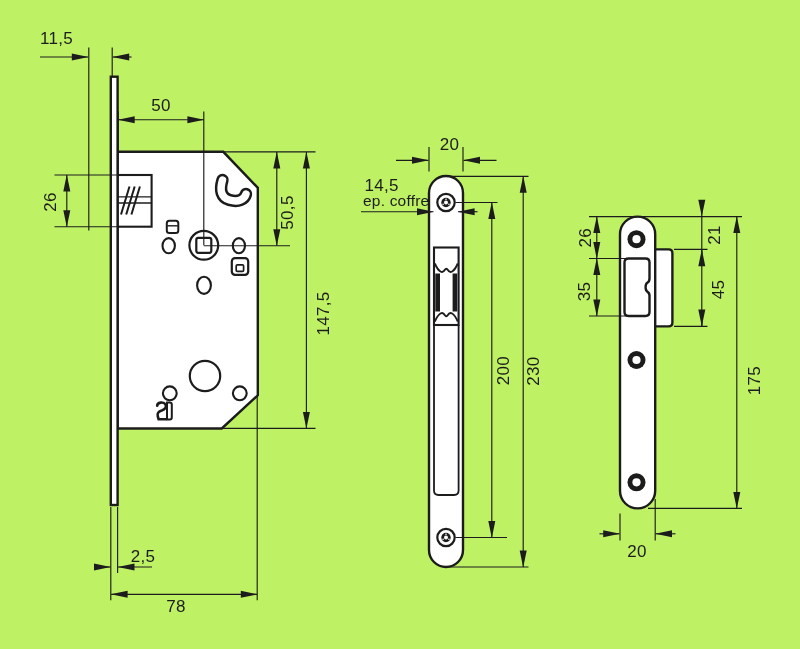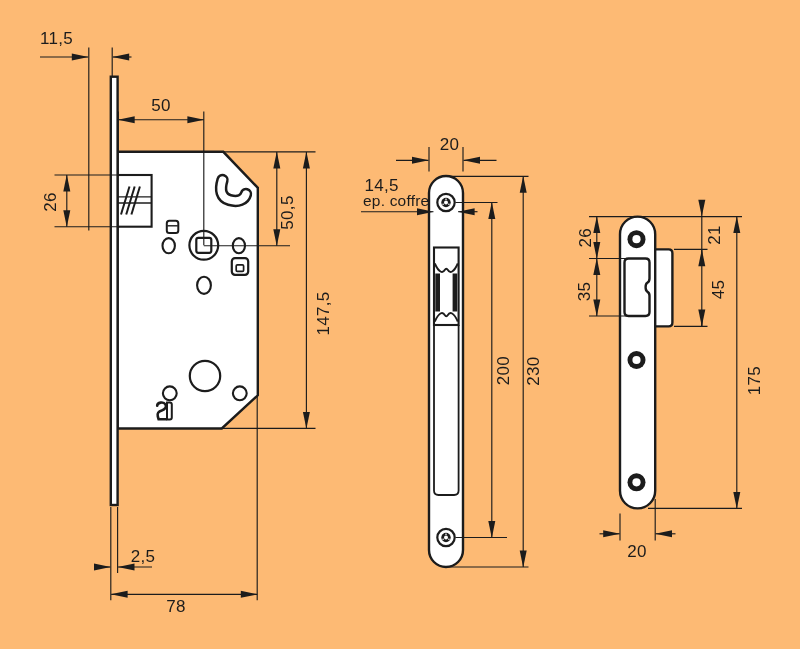--- a/index.html
+++ b/index.html
@@ -1,16 +1,16 @@
 <!DOCTYPE html>
 <html><head>
 <meta charset="utf-8">
 <style>
   html,body{margin:0;padding:0;background:#ffffff;}
-  .stage{width:800px;height:649px;background:#fdba74;position:relative;font-family:"Liberation Sans",sans-serif;}
+  .stage{width:800px;height:649px;background:#bef264;position:relative;font-family:"Liberation Sans",sans-serif;}
   svg{display:block;}
   .ln{stroke:#1c1c1c;fill:none;}
   .thin{stroke-width:1.15;}
   .med2{stroke-width:2.1;}
   .heavy{stroke-width:2.4;}
   .wfill{fill:#ffffff;}
   .inkfill{fill:#1c1c1c;stroke:none;}
   text{fill:#1c1c1c;font-family:"Liberation Sans",sans-serif;font-size:17px;letter-spacing:0.3px;}
   text.note{font-size:15.5px;letter-spacing:0.2px;}
 </style>

